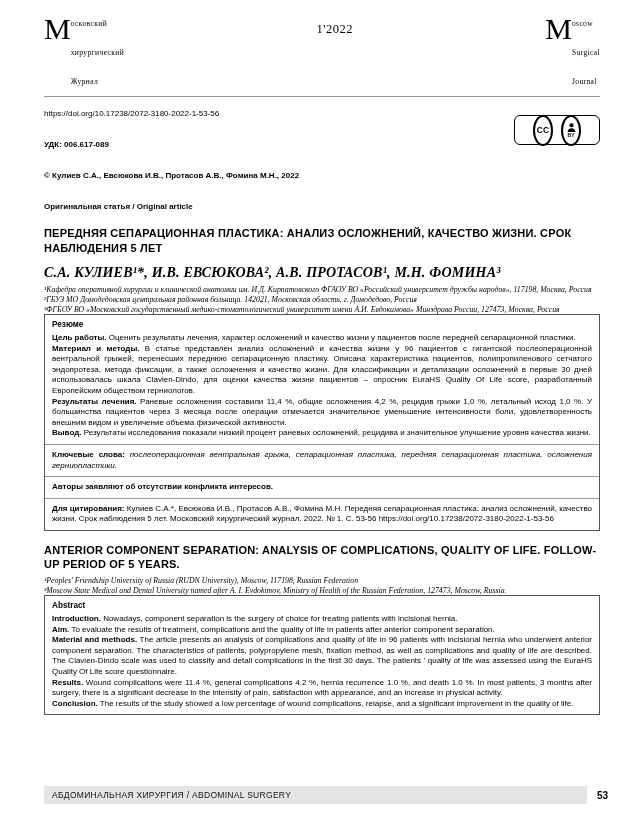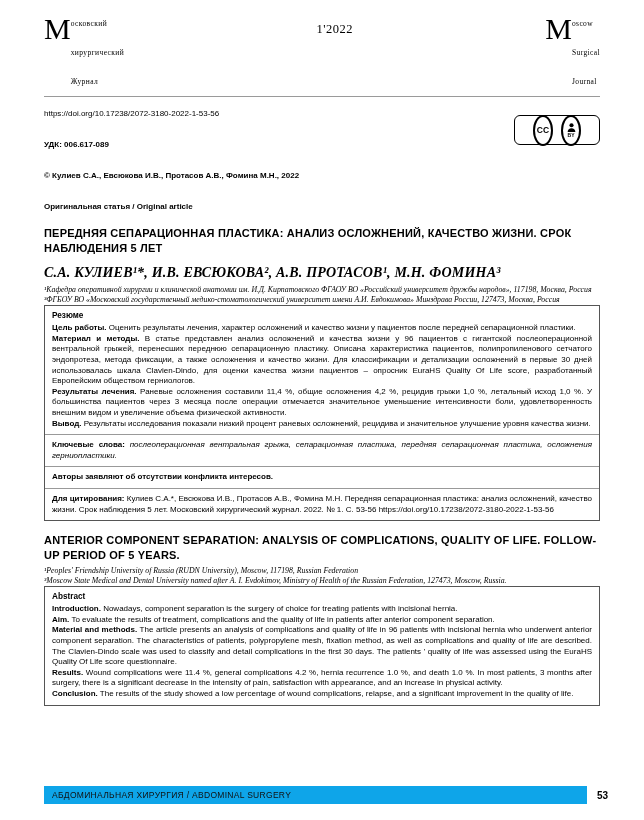--- a/index.html
+++ b/index.html
@@ -68,21 +68,21 @@
   .abstract-box b { font-weight:bold; }
   .kw-text { font-style:italic; }
   .conflict { font-weight:bold; }
 
   
   .footer {
     position:absolute; left:44px; right:36px; bottom:16px;
     display:flex; align-items:center; gap:10px;
   }
   .footer-bar {
-    flex:1; background:#0ea5e9; padding:4px 8px;
+    flex:1; background:#e5e5e5; padding:4px 8px;
     font-family:"Liberation Sans", sans-serif; font-size:8.5px; letter-spacing:.3px; color:#111;
   }
   .page-number { font-family:"Liberation Sans", sans-serif; font-weight:bold; font-size:10px;text-align:right; }
 </style>
 </head>
 <body>
 
 <div class="page">
 
   <div class="header">
@@ -123,20 +123,21 @@
         </svg>
         <span class="by-label">BY</span>
       </span>
     </div>
   </div>
 
   <h1 class="article-title">ПЕРЕДНЯЯ СЕПАРАЦИОННАЯ ПЛАСТИКА: АНАЛИЗ ОСЛОЖНЕНИЙ, КАЧЕСТВО ЖИЗНИ. СРОК НАБЛЮДЕНИЯ 5 ЛЕТ</h1>
   <div class="authors">С.А. КУЛИЕВ¹*, И.В. ЕВСЮКОВА², А.В. ПРОТАСОВ¹, М.Н. ФОМИНА³</div>
   <div class="affiliations">
     <p>¹Кафедра оперативной хирургии и клинической анатомии им. И.Д. Кирпатовского ФГАОУ ВО «Российский университет дружбы народов», 117198, Москва, Россия</p>
+    <p>²ГБУЗ МО Домодедовская центральная районная больница. 142021, Московская область, г. Домодедово, Россия</p>
     <p>³ФГБОУ ВО «Московский государственный медико-стоматологический университет имени А.И. Евдокимова» Минздрава России, 127473, Москва, Россия</p>
   </div>
 
   <div class="abstract-box">
     <div class="section">
       <h3>Резюме</h3>
       <p><b>Цель работы.</b> <span>Оценить результаты лечения, характер осложнений и качество жизни у пациентов после передней сепарационной пластики.</span></p>
       <p><b>Материал и методы.</b> <span>В статье представлен анализ осложнений и качества жизни у 96 пациентов с гигантской послеоперационной вентральной грыжей, перенесших переднюю сепарационную пластику. Описана характеристика пациентов, полипропиленового сетчатого эндопротеза, метода фиксации, а также осложнения и качество жизни. Для классификации и детализации осложнений в первые 30 дней использовалась шкала Clavien-Dindo, для оценки качества жизни пациентов – опросник EuraHS Quality Of Life score, разработанный Европейским обществом герниологов.</span></p>
       <p><b>Результаты лечения.</b> <span>Раневые осложнения составили 11,4 %, общие осложнения 4,2 %, рецидив грыжи 1,0 %, летальный исход 1,0 %. У большинства пациентов через 3 месяца после операции отмечается значительное уменьшение интенсивности боли, удовлетворенность внешним видом и увеличение объема физической активности.</span></p>
       <p><b>Вывод.</b> <span>Результаты исследования показали низкий процент раневых осложнений, рецидива и значительное улучшение уровня качества жизни.</span></p>

